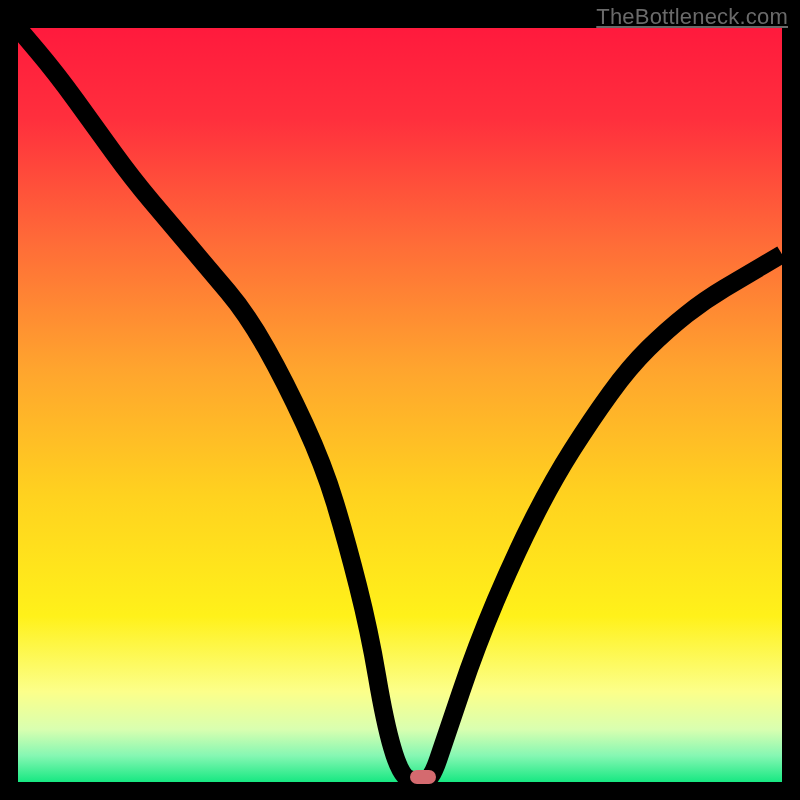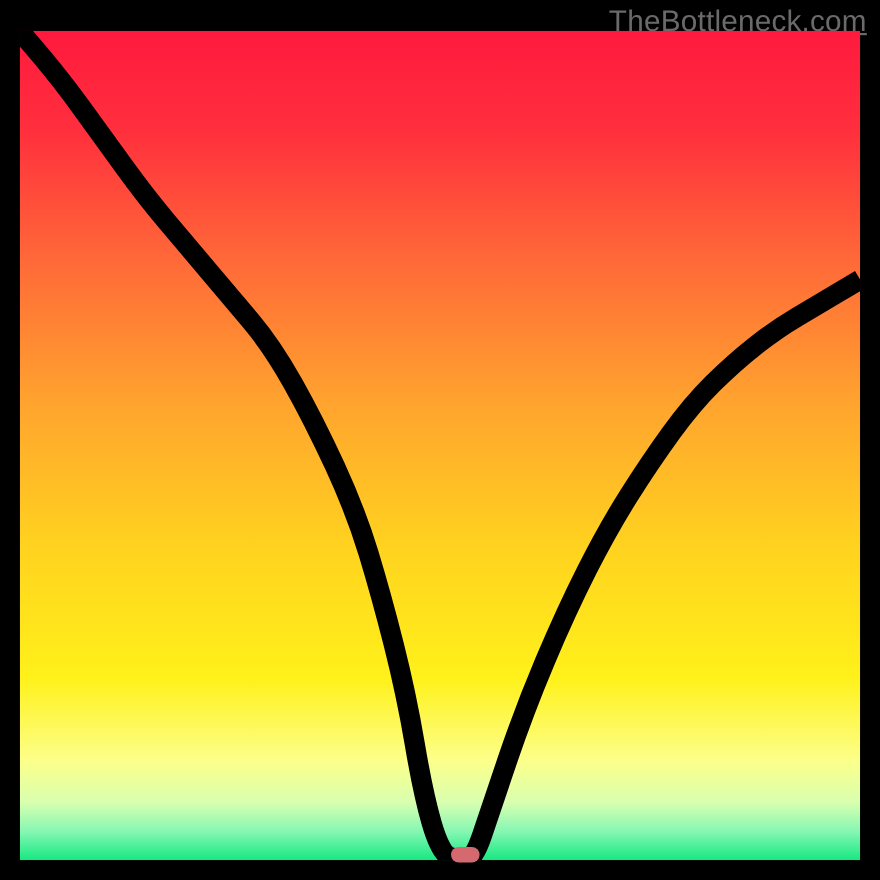--- a/index.html
+++ b/index.html
@@ -15,21 +15,21 @@
     position: relative;
     width: 800px;
     height: 800px;
     background: #000;
   }
   .watermark {
     position: absolute;
     top: 4px;
     right: 12px;
     color: #6a6a6a;
-    font-size: 27px;
+    font-size: 22px;
     letter-spacing: 0.2px;
     font-weight: 500;
     user-select: none;
     text-decoration: underline;
   }
   .plot {
     position: absolute;
     left: 18px;
     top: 28px;
     width: 764px;

